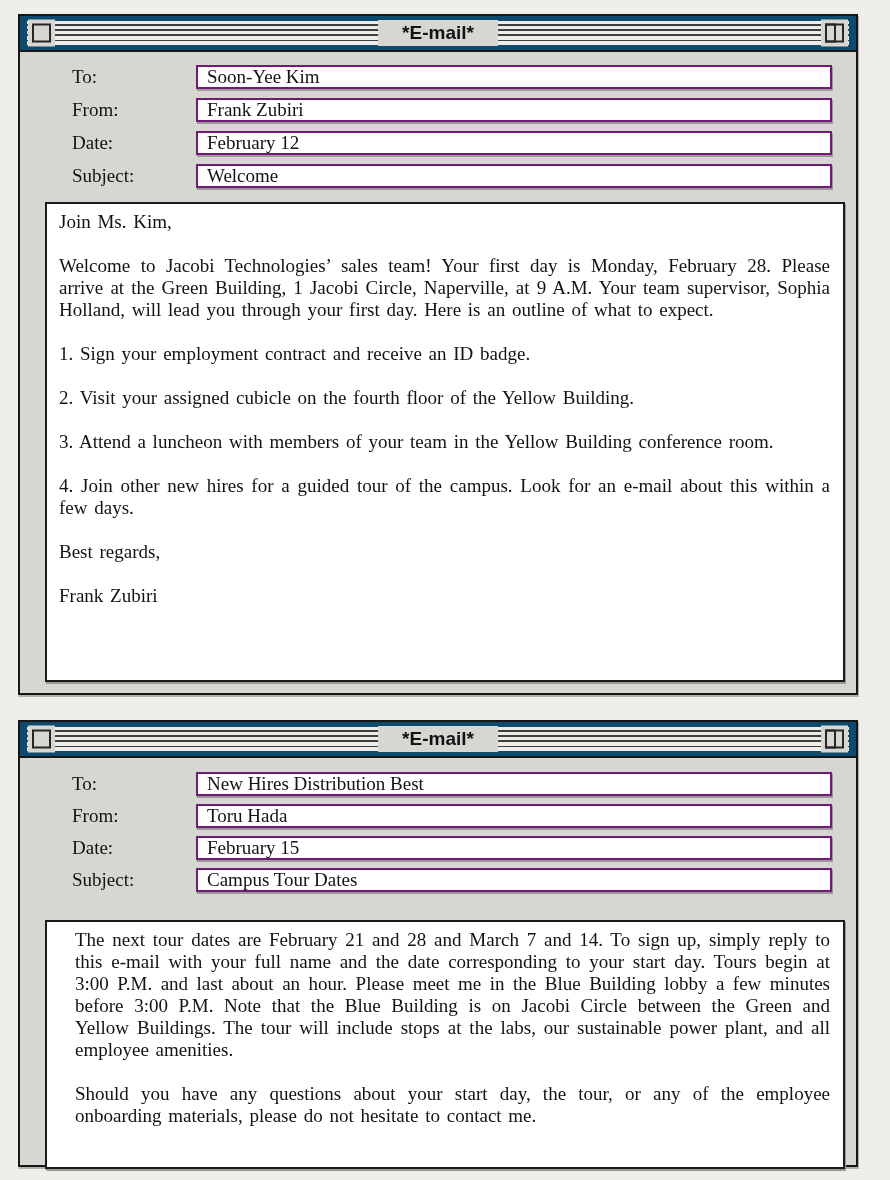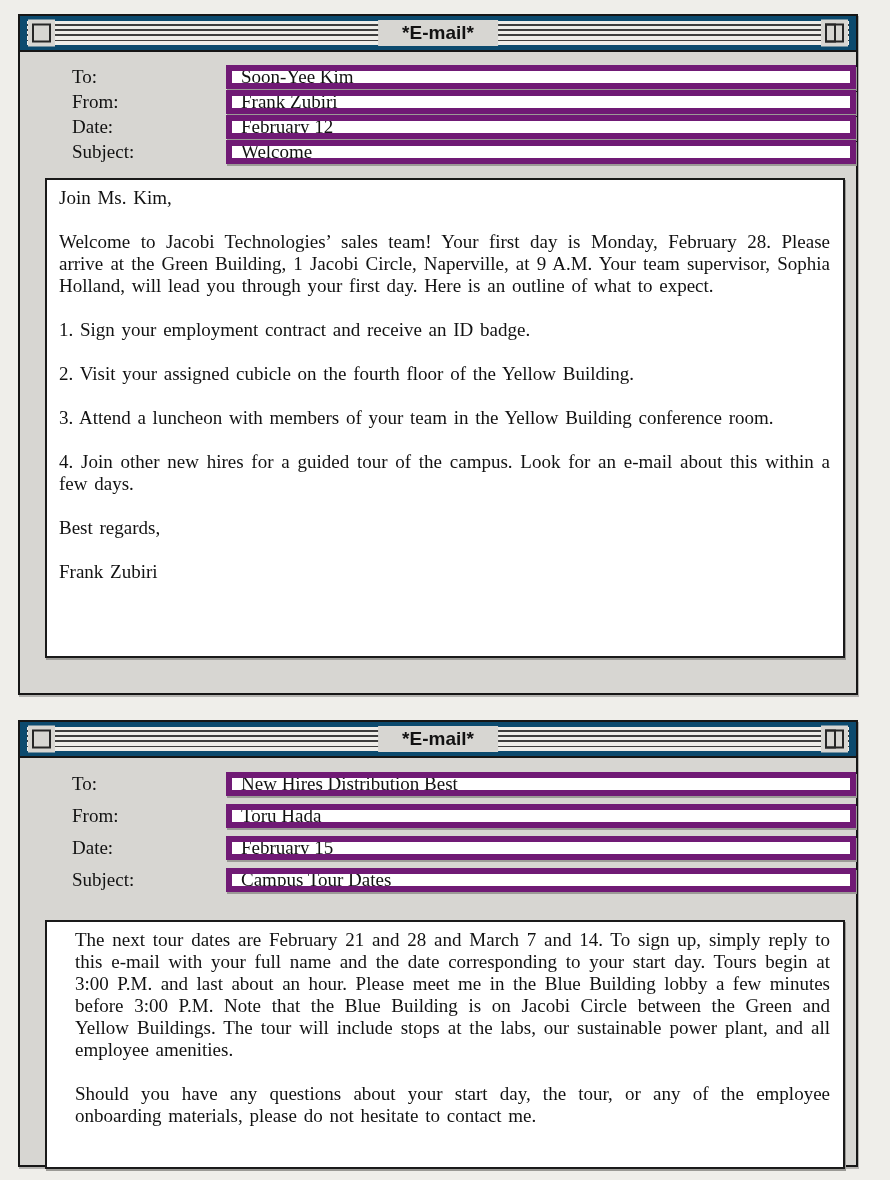--- a/index.html
+++ b/index.html
@@ -74,35 +74,34 @@
     box-sizing: border-box;
   }
 
   
   .header { padding-top: 13px; }
   .w2 .header { padding-top: 14px; }
   .field-row {
     display: flex;
     align-items: center;
     height: 24px;
-    margin: 0 0 1px 52px;
-    gap: 30px;
+    margin: 0 0 9px 52px;
   }
   .w2 .field-row { margin-bottom: 8px; }
   .field-label {
     width: 124px;
     font-size: 19px;
     flex: 0 0 auto;
   }
   .field-value-box {
     width: 636px;
     height: 24px;
     box-sizing: border-box;
     background: #ffffff;
-    border: 6px solid #701a75;
+    border: 2px solid #701a75;
     box-shadow: 1px 2px 0 #9b9a96;
     display: flex;
     align-items: center;
     padding-left: 9px;
     font-size: 19px;
     white-space: nowrap;
     overflow: hidden;
   }
 
   

